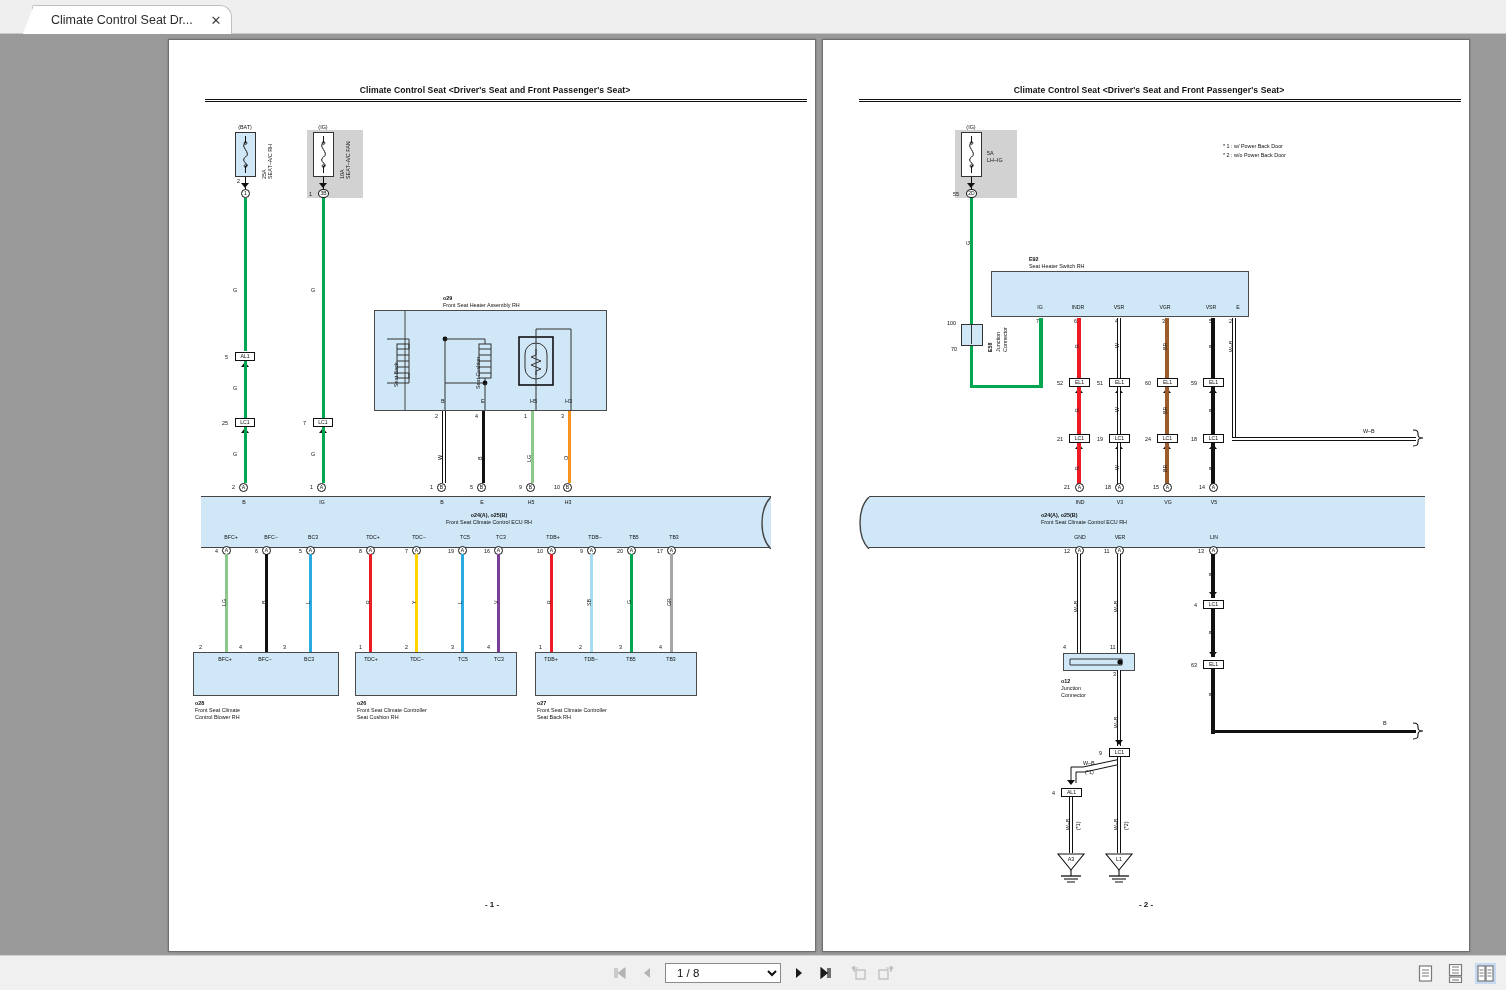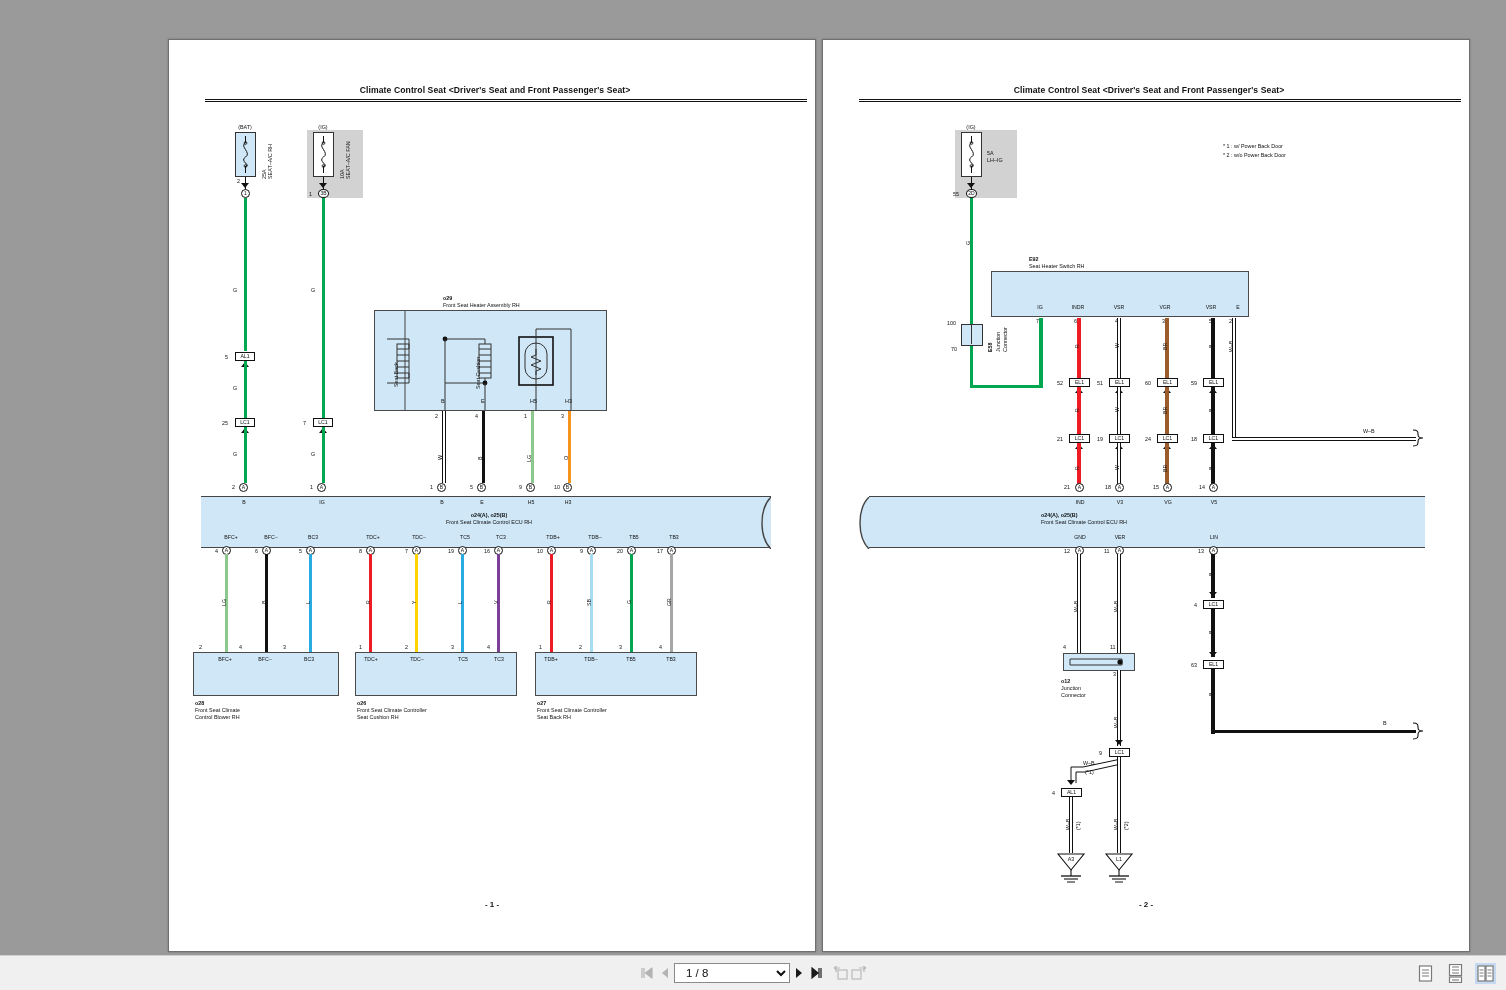--- a/index.html
+++ b/index.html
@@ -112,38 +112,44 @@
   .wire-col { position:absolute; font-size:5.2px; color:#111;
               transform-origin:0 0; transform:rotate(-90deg); white-space:nowrap; }
 
   
   #toolbar {
     position:absolute; left:0; bottom:0; width:1506px; height:35px;
     background:#f0f0f0; border-top:1px solid #cfcfcf;
     display:flex; align-items:center;
   }
   .tb-center { position:absolute; left:50%; transform:translateX(-50%);
-               display:flex; align-items:center; }
+               display:flex; align-items:center; gap:9px; }
   .tb-btn { width:18px; height:18px; display:flex; align-items:center;
             justify-content:center; color:#333; }
   .tb-btn.dis { color:#b3b3b3; }
   #page-select {
     width:116px; height:20px; border:1px solid #8a8a8a; background:#fff;
     font-size:11.5px; font-family:"Liberation Sans", sans-serif;
     padding:0 2px 0 7px; color:#111;
   }
   .tb-right { position:absolute; right:10px; display:flex; align-items:center; gap:9px; }
   .vmode { width:21px; height:21px; display:flex; align-items:center; justify-content:center; }
   .vmode.sel { background:#c5d9f1; }
 </style>
 </head>
 <body>
 
 <div id="app">
 
+  <div id="tabstrip">
+    <div id="tab">
+      <span id="tab-title">Climate Control Seat Dr...</span>
+      <span id="tab-close">✕</span>
+    </div>
+  </div>
 
   <div id="viewer">
 
     <div class="page" id="page-left">
       <div class="sheet">
 
         <div class="doc-title">Climate Control Seat &lt;Driver's Seat and Front Passenger's Seat&gt;</div>
         <div class="title-rule"></div>
 
         <div class="lbl c" style="left:62px;top:84px;width:28px;">(BAT)</div>

